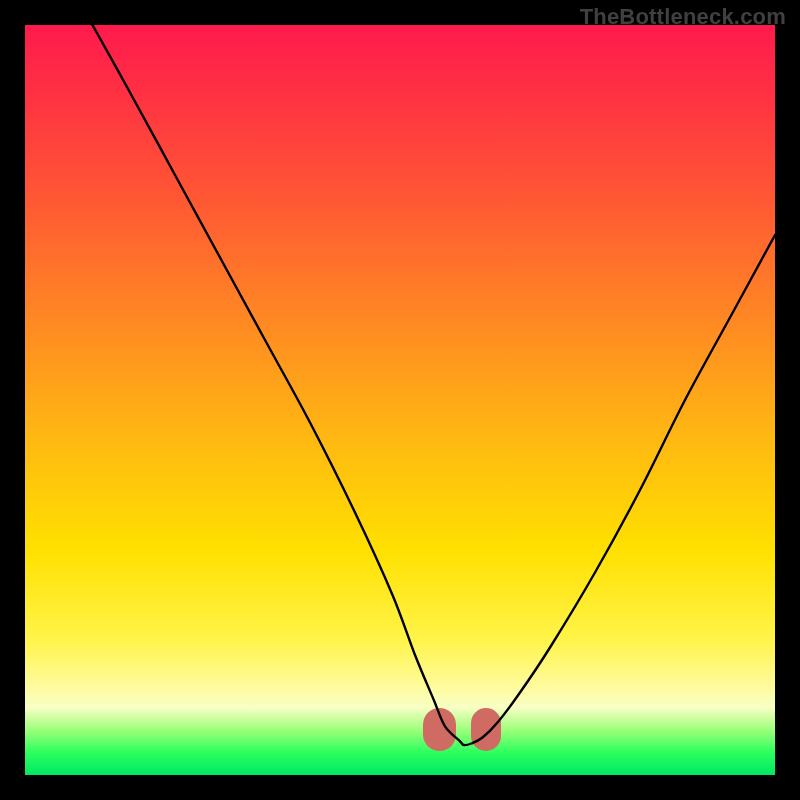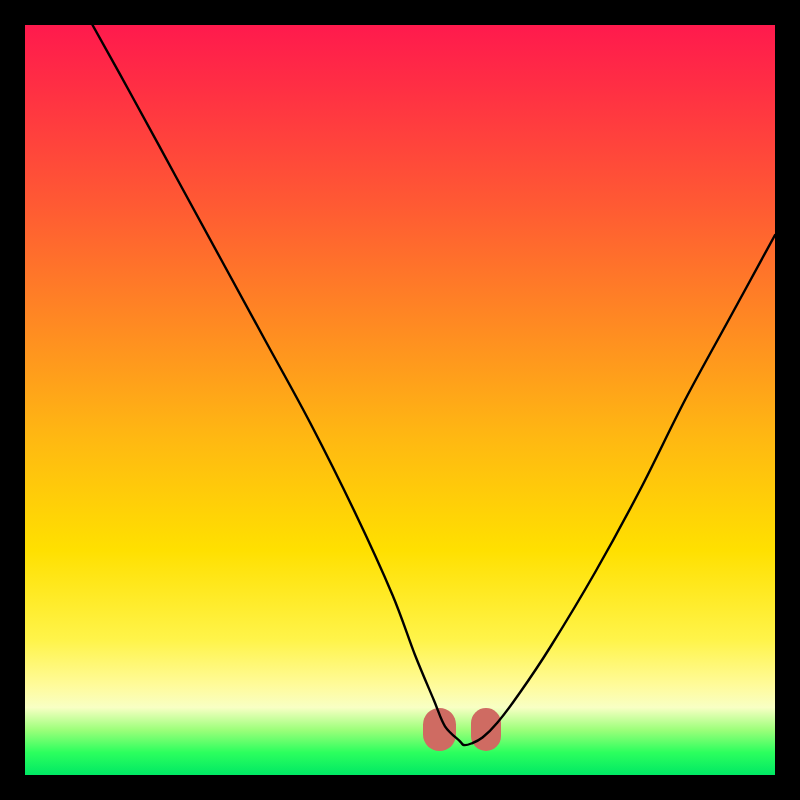--- a/index.html
+++ b/index.html
@@ -69,20 +69,21 @@
     position: absolute;
     background: #cf6b62;
     z-index: 15;
   }
 </style>
 </head>
 <body>
 
 <div class="frame">
 
+  <div class="watermark">TheBottleneck.com</div>
 
   <div class="plot-area">
     <div class="gradient"></div>
 
     <div class="blob" id="blob-0" style="left: 397.5px; top: 682.5px; width: 33.75px; height: 43.5px; border-radius: 23.925px; background: rgb(207, 107, 98);"></div>
     <div class="blob" id="blob-1" style="left: 446.25px; top: 682.5px; width: 30px; height: 43.5px; border-radius: 23.925px; background: rgb(207, 107, 98);"></div>
 
     <svg class="curve" viewBox="0 0 750 750" preserveAspectRatio="none">
       <path id="curve-path" fill="none" stroke="#000000" stroke-width="2.4" stroke-linecap="round" d="M 67.5 0.0 C 73.8 11.3, 91.3 42.5, 105.0 67.5 C 118.8 92.5, 135.0 122.5, 150.0 150.0 C 165.0 177.5, 180.0 205.0, 195.0 232.5 C 210.0 260.0, 225.0 287.5, 240.0 315.0 C 255.0 342.5, 270.0 368.8, 285.0 397.5 C 300.0 426.3, 316.3 458.8, 330.0 487.5 C 343.8 516.3, 357.5 546.3, 367.5 570.0 C 377.5 593.8, 383.1 612.5, 390.0 630.0 C 396.9 647.5, 403.8 663.1, 408.8 675.0 C 413.8 686.9, 415.6 694.4, 420.0 701.3 C 424.4 708.1, 431.9 713.1, 435.0 716.3 C 438.1 719.4, 436.9 719.6, 438.8 720.0 C 440.6 720.4, 443.1 719.8, 446.3 718.5 C 449.4 717.3, 453.1 716.0, 457.5 712.5 C 461.9 709.0, 466.3 705.0, 472.5 697.5 C 478.8 690.0, 486.3 680.0, 495.0 667.5 C 503.8 655.0, 512.5 642.5, 525.0 622.5 C 537.5 602.5, 555.0 573.8, 570.0 547.5 C 585.0 521.3, 600.0 493.8, 615.0 465.0 C 630.0 436.3, 645.0 403.8, 660.0 375.0 C 675.0 346.3, 690.0 320.0, 705.0 292.5 C 720.0 265.0, 742.5 223.8, 750.0 210.0"></path>
     </svg>

